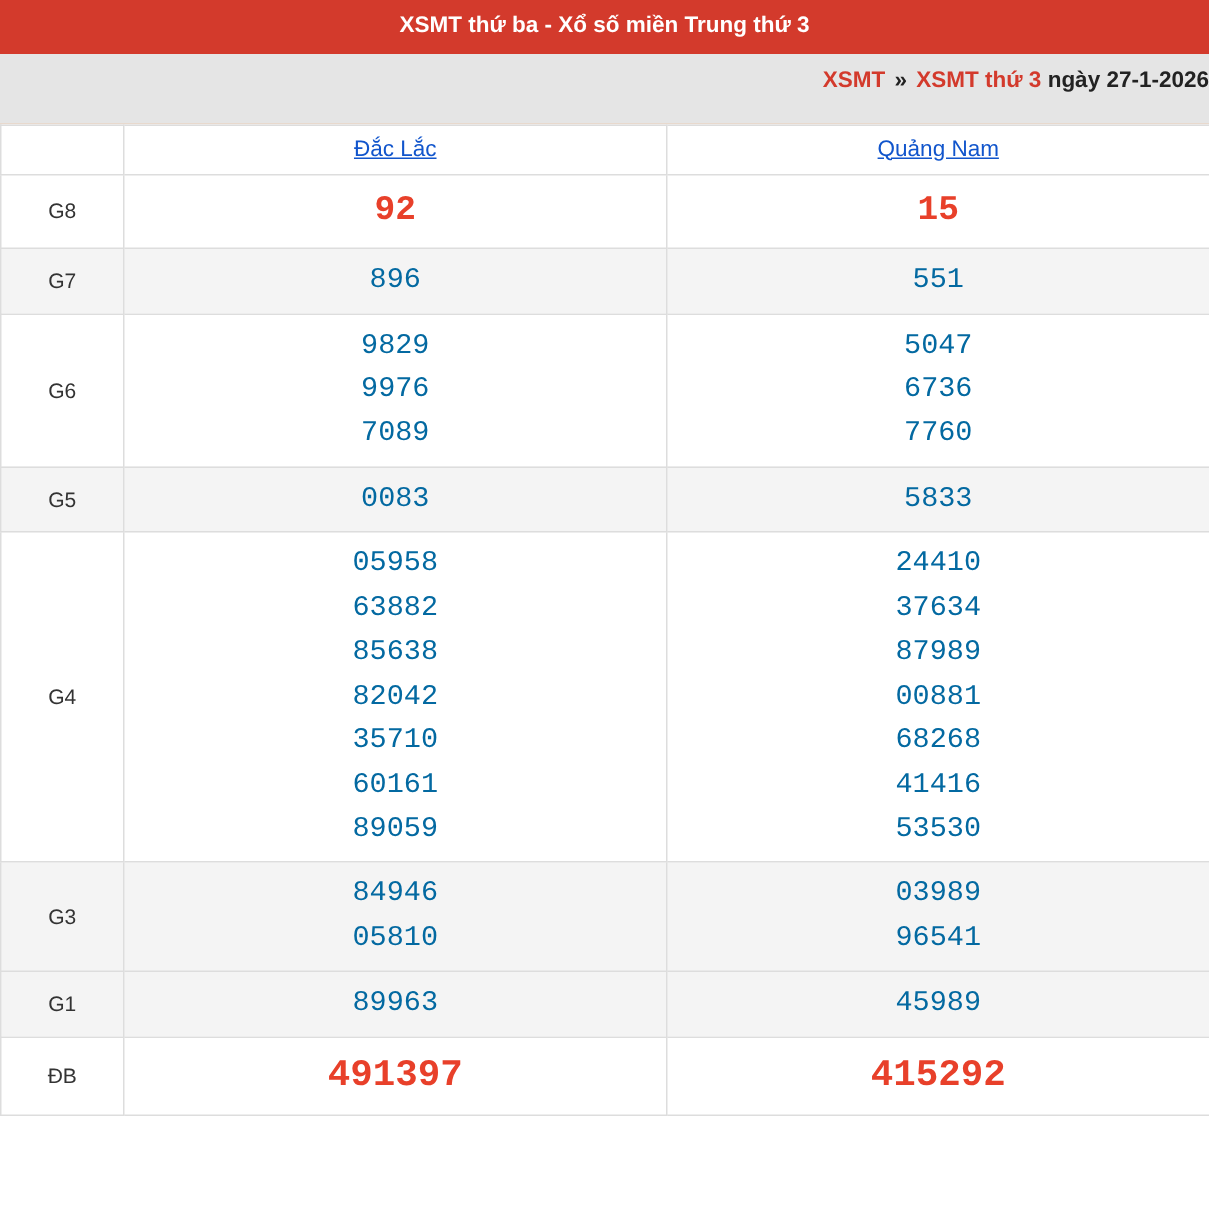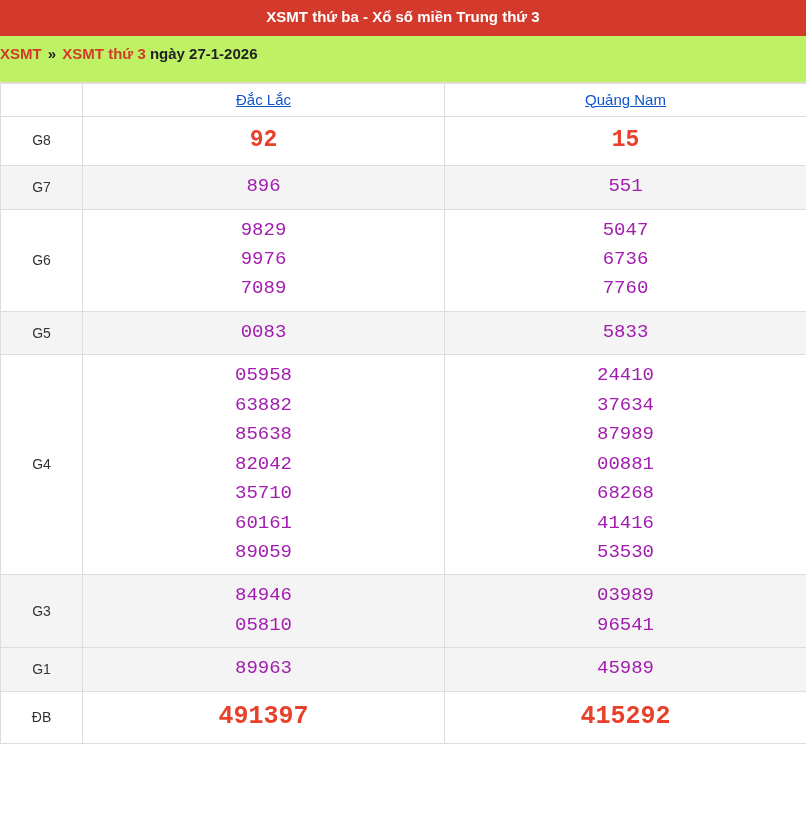--- a/index.html
+++ b/index.html
@@ -24,22 +24,22 @@
   .title-bar {
     background: #d33a2c;
     color: #ffffff;
     text-align: center;
     font-size: 15px;
     font-weight: bold;
     padding: 9px 0 10px 0;
     line-height: 1.1;
   }
   .breadcrumb {
-    background: #bef264;
-    text-align: left;
+    background: #e5e5e5;
+    text-align: right;
     padding: 9px 0 20px 0;
     font-size: 15px;
     color: #222222;
     border-bottom: 1px solid #e8d9cd;
   }
   .breadcrumb a {
     color: #d33a2c;
     text-decoration: none;
     font-weight: bold;
   }
@@ -76,21 +76,21 @@
     text-decoration: underline;
     font-size: 15px;
   }
   .row-label {
     font-size: 14px;
     color: #333333;
     font-weight: normal;
   }
   .num {
     font-size: 19px;
-    color: #a21caf;
+    color: #0369a1;
     line-height: 1.55;
     font-weight: normal;
   }
   .num-list div {
     line-height: 1.55;
     font-family: Liberation Mono, monospace;
   }
   .special .num,
   .g8 .num {
     color: #e8402a;

